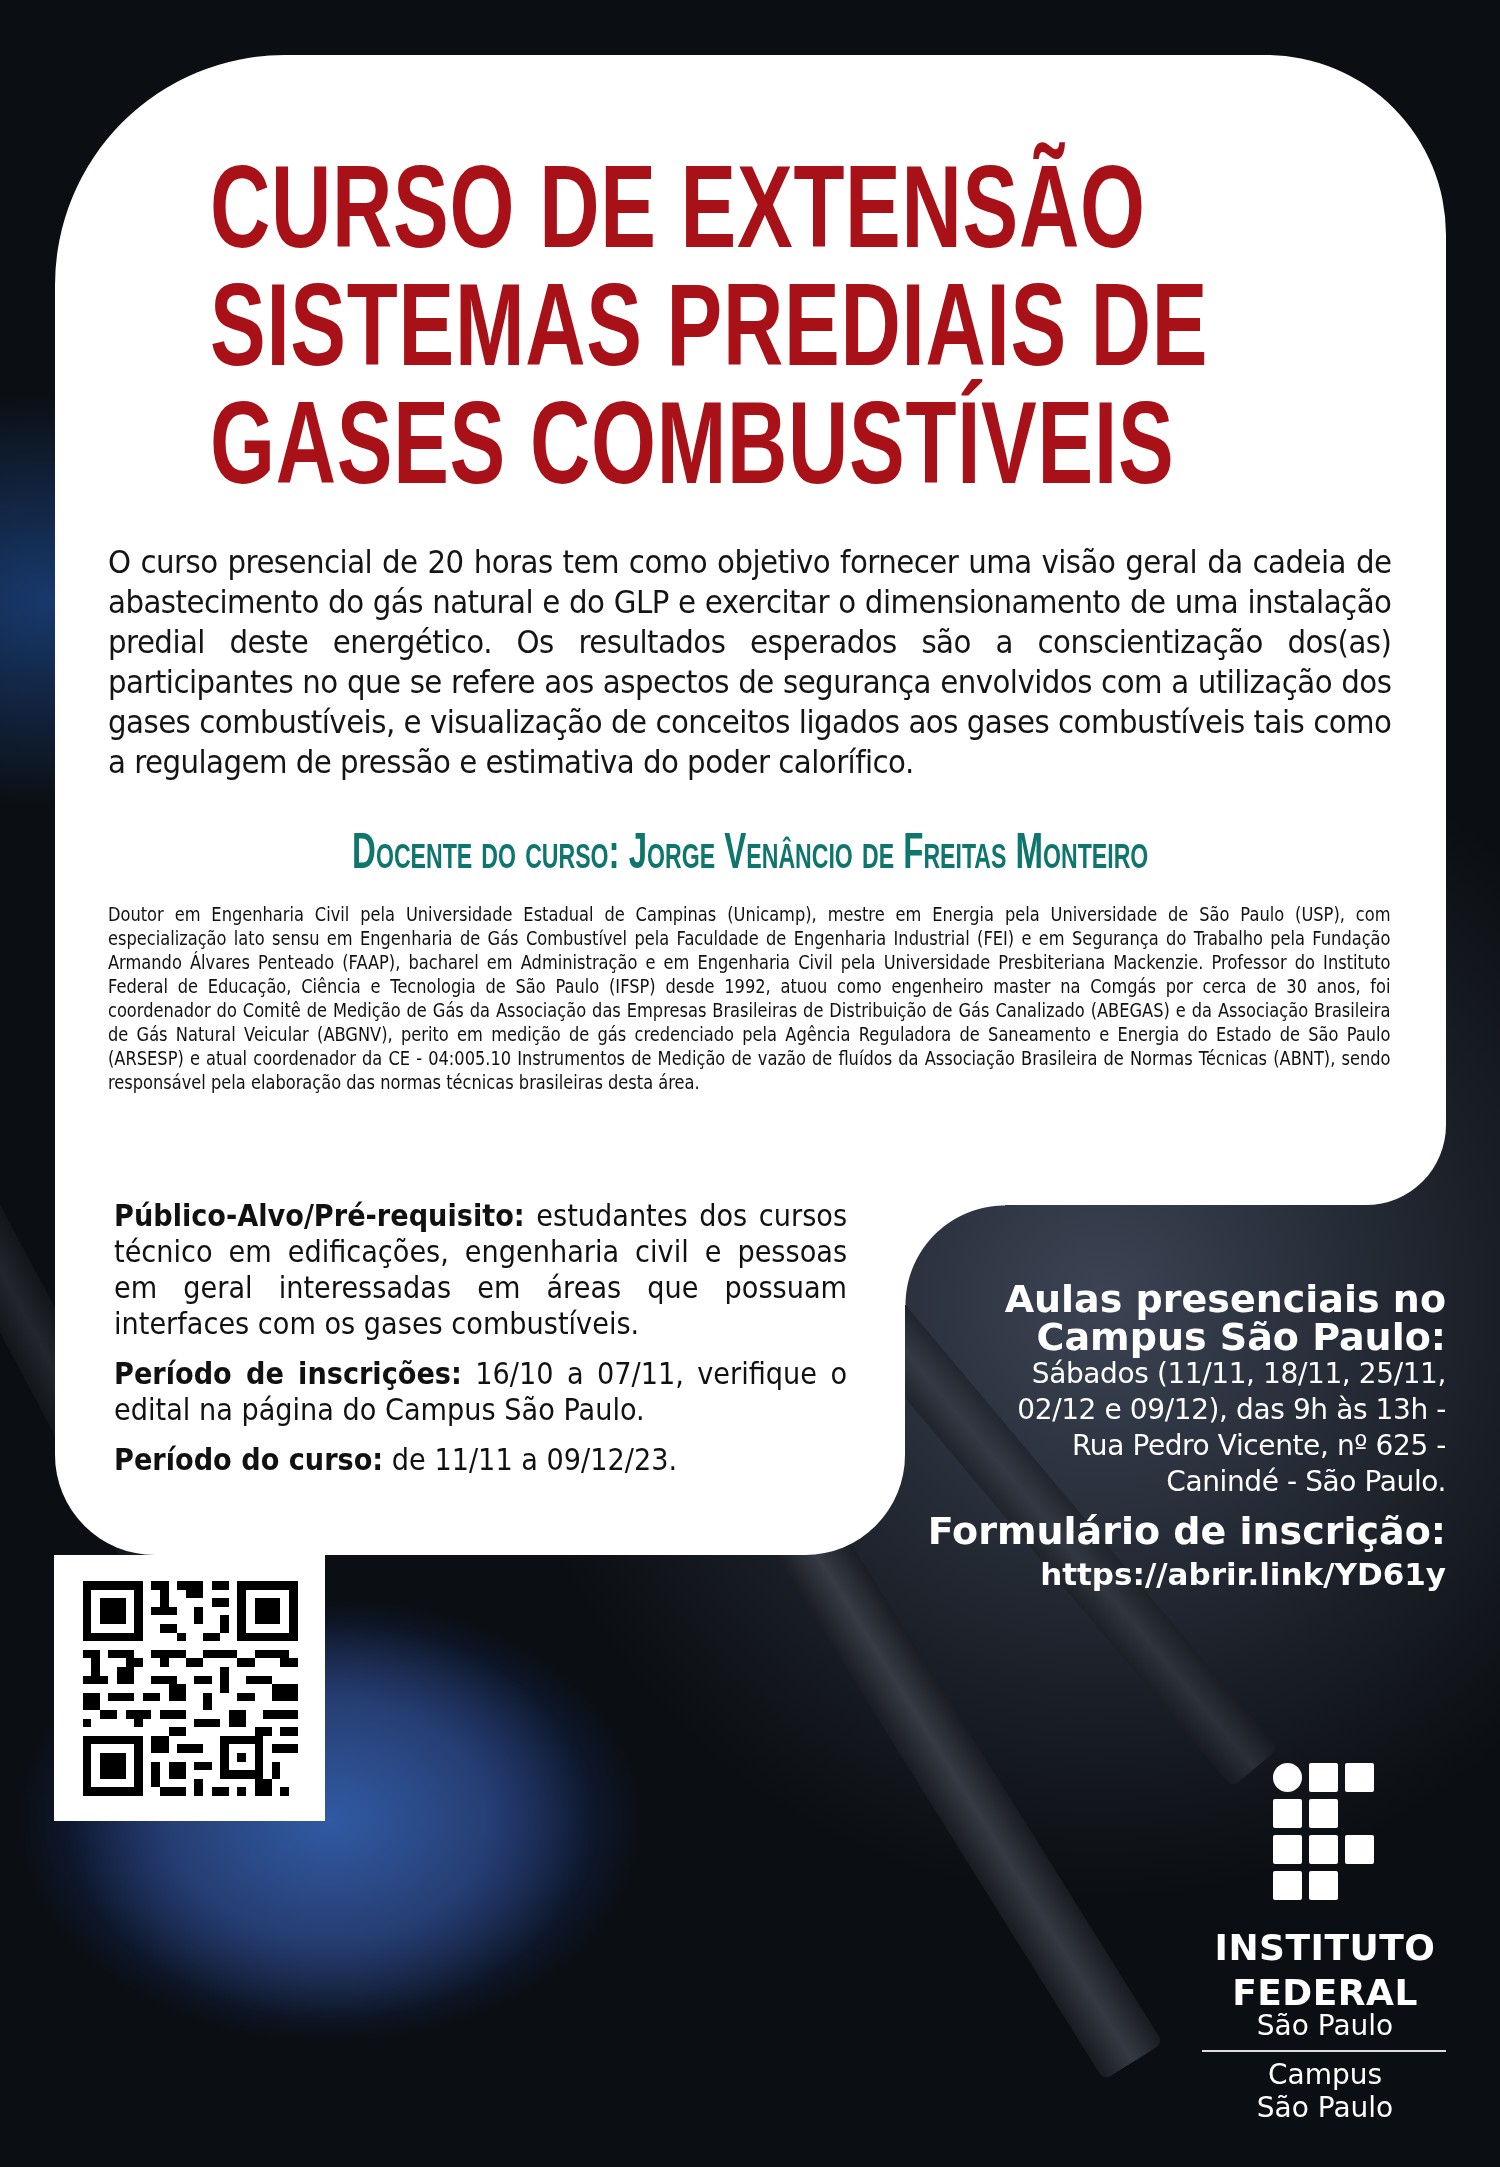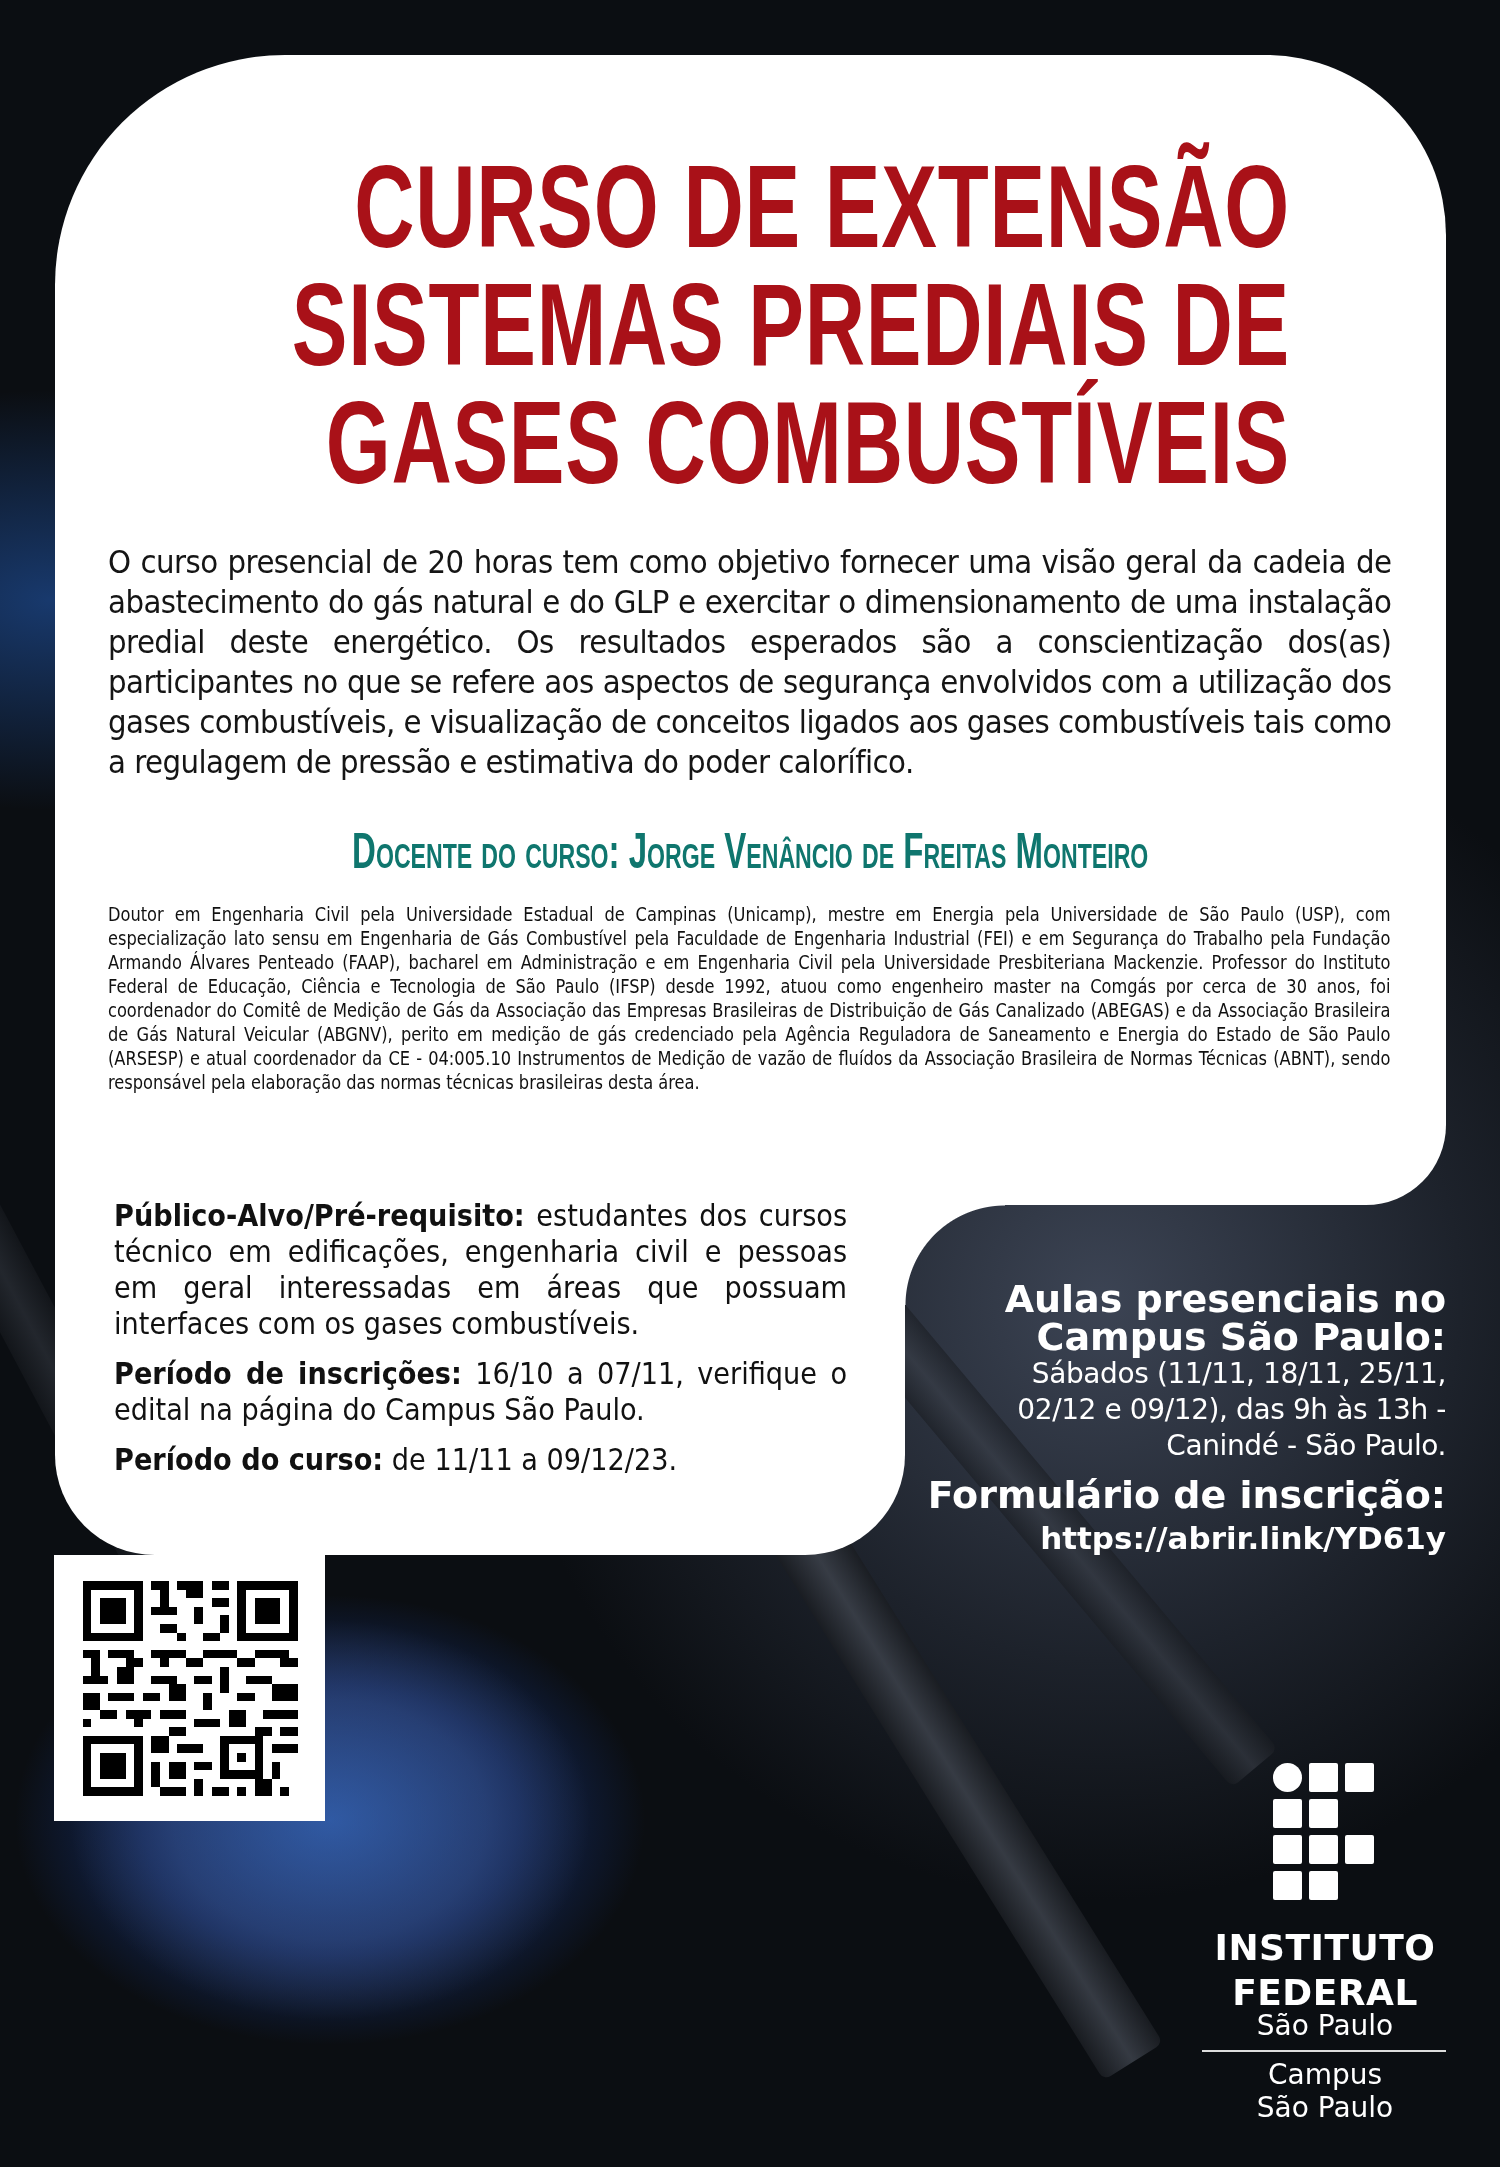--- a/index.html
+++ b/index.html
@@ -26,21 +26,21 @@
   .card-bottom {
     position: absolute; left: 55px; top: 1150px; width: 850px; height: 405px;
     background: #fff;
     border-radius: 0 0 100px 100px;
   }
   .card-notch {
     position: absolute; left: 905px; top: 1205px; width: 100px; height: 100px;
     background: radial-gradient(circle at 100% 100%, transparent 99px, #fff 100px);
   }
   .title {
-    position: absolute; left: 0; top: 148px; width: 1500px; text-align: right;
+    position: absolute; left: 0; top: 148px; width: 1500px; text-align: left;
     color: #a91118; font-family: "Liberation Sans", sans-serif; font-weight: 700;
     font-size: 116px; line-height: 118px; letter-spacing: 1px;
   }
   .title div { display: block; transform: scaleX(0.72); transform-origin: center; white-space: nowrap; }
   .intro {
     position: absolute; left: 108px; top: 542px; width: 1284px;
     font-size: 31.5px; line-height: 40px; color: #151515; text-align: justify;
     font-family: "DejaVu Sans", sans-serif; letter-spacing: -0.6px;
     transform: scaleX(0.93); transform-origin: left top; width: 1380px;
   }
@@ -119,20 +119,21 @@
   <p>
     <b>Período do curso:</b><span> de 11/11 a 09/12/23.</span>
   </p>
 </div>
 
 <div class="right-info">
   <div class="h">Aulas presenciais no</div>
   <div class="h">Campus São Paulo:</div>
   <div class="t">Sábados (11/11, 18/11, 25/11,</div>
   <div class="t">02/12 e 09/12), das 9h às 13h -</div>
+  <div class="t">Rua Pedro Vicente, nº 625 -</div>
   <div class="t">Canindé - São Paulo.</div>
   <div class="gap"></div>
   <div class="h">Formulário de inscrição:</div>
   <div class="link">https://abrir.link/YD61y</div>
 </div>
 
 <div class="qr-box">
   <svg width="220" height="215" viewBox="0 0 25 25" shape-rendering="crispEdges">
     <g fill="#000">
       <rect x="0" y="0" width="7" height="7"></rect>

